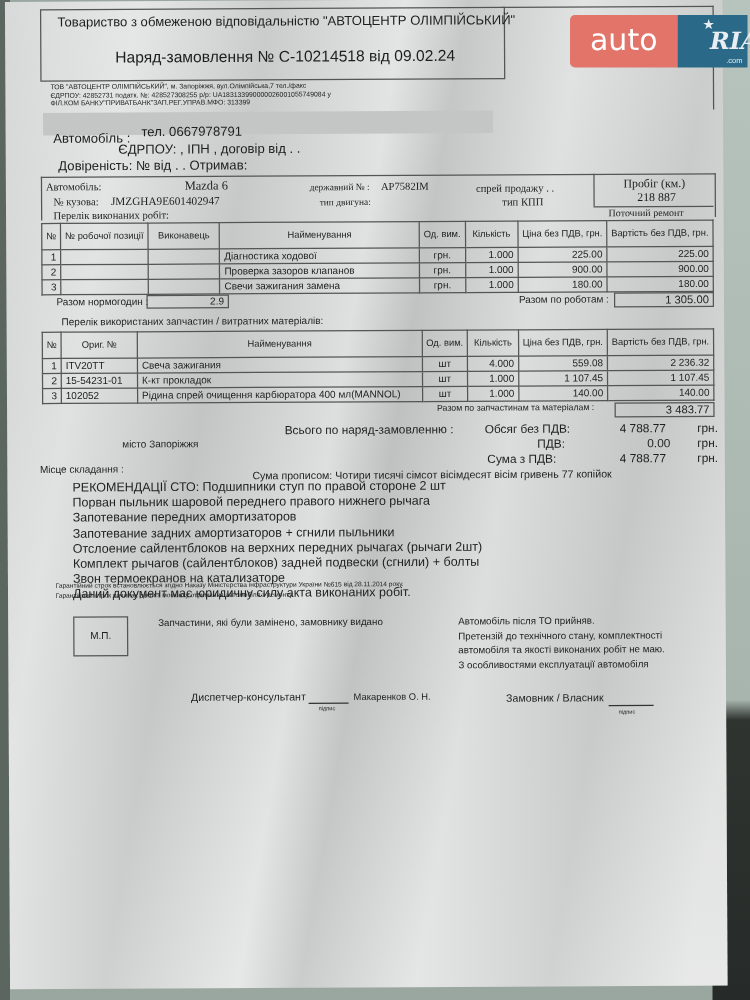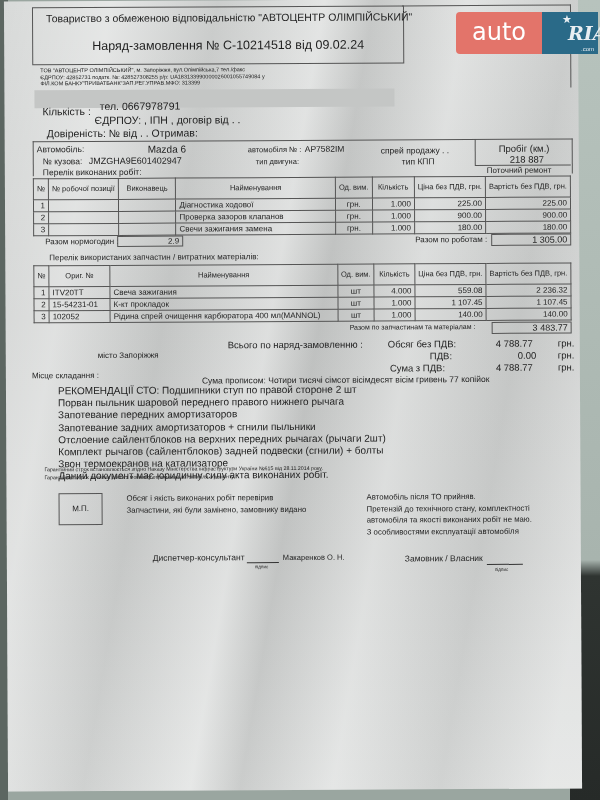--- a/index.html
+++ b/index.html
@@ -18,21 +18,21 @@
       transform:rotate(-0.3deg);
     }
     .abs { position:absolute; }
     .hdr-box { left:28px; top:6px; width:370px; height:56px; border:1px solid #555; }
     .hdr-org { left:42px; top:11px; font-size:10.5px; }
     .hdr-title { left:88px; top:38px; font-size:12.5px; }
     .hdr-info { left:36px; top:66px; font-size:5.5px; line-height:6.5px; width:280px; }
     .blank-box { left:30px; top:89px; width:360px; height:18px; background:#c4c6c5; }
     .right-box { left:398px; top:6px; width:168px; height:82px; border-right:1px solid #555; border-top:1px solid #555; }
     .req { left:38px; top:104px; font-size:10.5px; line-height:13px; }
-    .car-row { position:absolute; font-size:8.5px; }
+    .car-row { position:absolute; font-size:8.5px;font-family:Liberation Serif, serif; }
     .small { font-size:7.5px; }
     table.t { border-collapse:collapse; position:absolute; font-size:8px; }
     table.t td, table.t th { border:1px solid #555; padding:0 3px; height:11px; line-height:11px; white-space:nowrap; }
     table.t th { font-weight:normal; font-size:7.5px; line-height:8px; height:20px; text-align:center; }
     .r { text-align:right; }
     .c { text-align:center; }
     .sub { position:absolute; font-size:8px; }
     .boxed { border:1px solid #555; padding:0 3px; text-align:right; }
     .totals { position:absolute; font-size:9.5px; }
     .rec { left:52px; top:384px; font-size:10px; line-height:12.2px; width:420px; }
@@ -61,32 +61,32 @@
   <div class="abs hdr-org">Товариство з обмеженою відповідальністю "АВТОЦЕНТР ОЛІМПІЙСЬКИЙ"</div>
   <div class="abs hdr-title">Наряд-замовлення № С-10214518 від 09.02.24</div>
   <div class="abs hdr-info">
     <div>ТОВ "АВТОЦЕНТР ОЛІМПІЙСЬКИЙ", м. Запоріжжя, вул.Олімпійська,7 тел./факс</div>
     <div>ЄДРПОУ: 42852731 податк. №: 428527308255 р/р: UA183133990000026001055749084 у</div>
     <div>ФІЛ.КОМ БАНКУ"ПРИВАТБАНК"ЗАП.РЕГ.УПРАВ.МФО: 313399</div>
   </div>
   <div class="abs blank-box"></div>
 
   <div class="abs req">
-    <div><span>Кількість :</span>
+    <div><span>Автомобіль :</span>
       <span style="position:relative;top:-5px;left:6px">тел. 0667978791</span></div>
     <div style="padding-left:52px;margin-top:-4px">ЄДРПОУ:  , ІПН  , договір  від  .  .</div>
     <div style="padding-left:4px">Довіреність:  №   від   .  .  Отримав:</div>
   </div>
 
   <div class="abs" style="left:28px;top:140px;width:538px;height:34px;border:1px solid #555;border-bottom:none"></div>
   <div class="abs" style="left:470px;top:140px;height:26px;border-left:1px solid #555"></div>
   <div class="abs" style="left:470px;top:166px;width:96px;border-top:1px solid #555"></div>
   <span class="car-row" style="left:32px;top:143px">Автомобіль:</span>
   <span class="car-row" style="left:143px;top:143px;font-size:10px">Mazda 6</span>
-  <span class="car-row small" style="left:243px;top:145px">автомобіля № :</span>
+  <span class="car-row small" style="left:243px;top:145px">державний № :</span>
   <span class="car-row" style="left:300px;top:144px">АР7582IМ</span>
   <span class="car-row" style="left:376px;top:146px">спрей продажу   .  .</span>
   <span class="car-row" style="left:494px;top:144px;font-size:9.5px">Пробіг (км.)</span>
   <span class="car-row" style="left:505px;top:155px;font-size:9.5px">218 887</span>
   <span class="car-row" style="left:38px;top:155px">№ кузова:</span>
   <span class="car-row" style="left:84px;top:155px;font-size:9px">JMZGHA9E601402947</span>
   <span class="car-row small" style="left:251px;top:157px">тип двигуна:</span>
   <span class="car-row" style="left:397px;top:157px">тип КПП</span>
   <span class="car-row" style="left:38px;top:166px">Перелік виконаних робіт:</span>
   <span class="car-row" style="left:482px;top:167px;font-size:8px">Поточний ремонт</span>
@@ -208,21 +208,20 @@
     <div>Звон термоекранов на катализаторе</div>
     <div>Даний документ має юридичну силу акта виконаних робіт.</div>
   </div>
   <div class="abs guar">
     <div>Гарантійний строк встановлюється згідно Наказу Міністерства інфраструктури України №615 від 28.11.2014 року.</div>
     <div>Гарантійний строк починає діяти з моменту отримання автомобіля з ремонту.</div>
   </div>
 
   <div class="abs mp">М.П.</div>
   <div class="sigblock" style="left:120px;top:492px">
-    <div>Обсяг і якість виконаних робіт перевірив</div>
     <div>Запчастини, які були замінено, замовнику видано</div>
   </div>
   <div class="sigblock" style="left:360px;top:492px">
     <div>Автомобіль після ТО прийняв.</div>
     <div>Претензій до технічного стану, комплектності</div>
     <div>автомобіля та якості виконаних робіт не маю.</div>
     <div>З особливостями експлуатації автомобіля</div>
   </div>
   <span class="sigblock" style="left:146px;top:552px;font-size:8.5px">Диспетчер-консультант</span>
   <div class="sigline" style="left:240px;top:561px;width:32px"></div>

